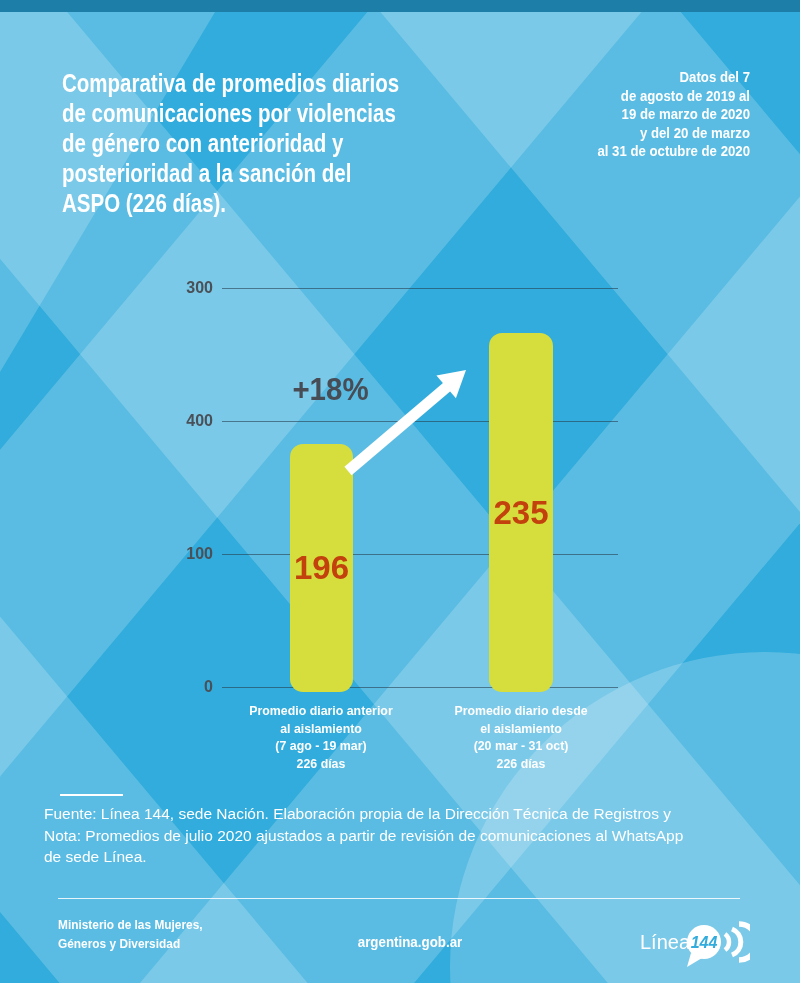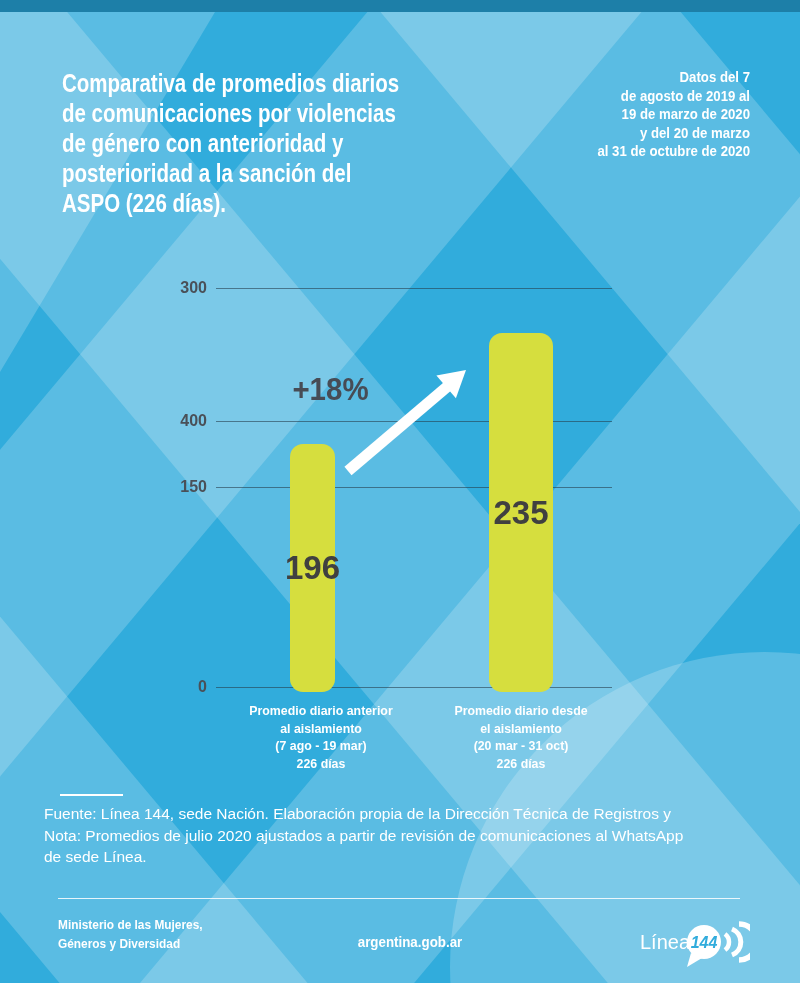--- a/index.html
+++ b/index.html
@@ -16,33 +16,33 @@
     font-size:25px;font-weight:bold;line-height:30px;color:#fff;
     transform:scaleX(0.82);transform-origin:0 0;white-space:nowrap;
   }
   .dates{
     position:absolute;right:50px;top:56px;width:260px;
     font-size:15px;font-weight:bold;line-height:18.5px;color:#fff;
     text-align:right;transform:scaleX(0.88);transform-origin:100% 0;white-space:nowrap;
   }
 
   
-  .grow{position:absolute;left:110px;width:502px;height:20px;text-decoration:underline;}
+  .grow{position:absolute;left:116px;width:502px;height:20px;text-decoration:underline;}
   .tick{
     position:absolute;left:0;top:0;width:97px;text-align:right;
     font-size:16px;font-weight:bold;color:#4a5058;
   }
   .gl{position:absolute;left:106px;right:0;top:9px;height:1px;background:rgba(38,64,78,0.6);}
   .bar{
     position:absolute;border-radius:13px;background:#d6de3e;
     display:flex;align-items:center;justify-content:center;
   }
-  .bar-1{left:290px;top:432px;width:45px;height:248px;}
+  .bar-1{left:290px;top:432px;width:63px;height:248px;}
   .bar-2{left:489px;top:321px;width:64px;height:359px;}
-  .bar-num{font-size:33px;font-weight:bold;color:#404040;}
+  .bar-num{font-size:33px;font-weight:bold;color:#c2410c;}
   .pct{
     position:absolute;left:268px;top:360px;width:125px;text-align:center;
     font-size:31px;font-weight:bold;color:#474c55;transform:scaleX(0.95);
   }
   .arrow{position:absolute;left:338px;top:344px;}
   .cat{
     position:absolute;top:690px;width:200px;text-align:center;
     font-size:13px;font-weight:bold;line-height:17.5px;color:#fff;
     transform:scaleX(0.95);transform-origin:50% 0;white-space:nowrap;
   }
@@ -105,22 +105,22 @@
   </div>
 
   <div class="grow" style="top:267px">
     <div class="tick">300</div>
       <div class="gl"></div>
   </div>
   <div class="grow" style="top:400px">
     <div class="tick">400</div>
       <div class="gl"></div>
   </div>
-  <div class="grow" style="top:466px">
-    <div class="tick">150</div>
+  <div class="grow" style="top:533px">
+    <div class="tick">100</div>
       <div class="gl"></div>
   </div>
   <div class="grow" style="top:666px">
     <div class="tick">0</div>
       <div class="gl"></div>
   </div>
 
   <div class="bar bar-1">
     <span class="bar-num">196</span>
   </div>

